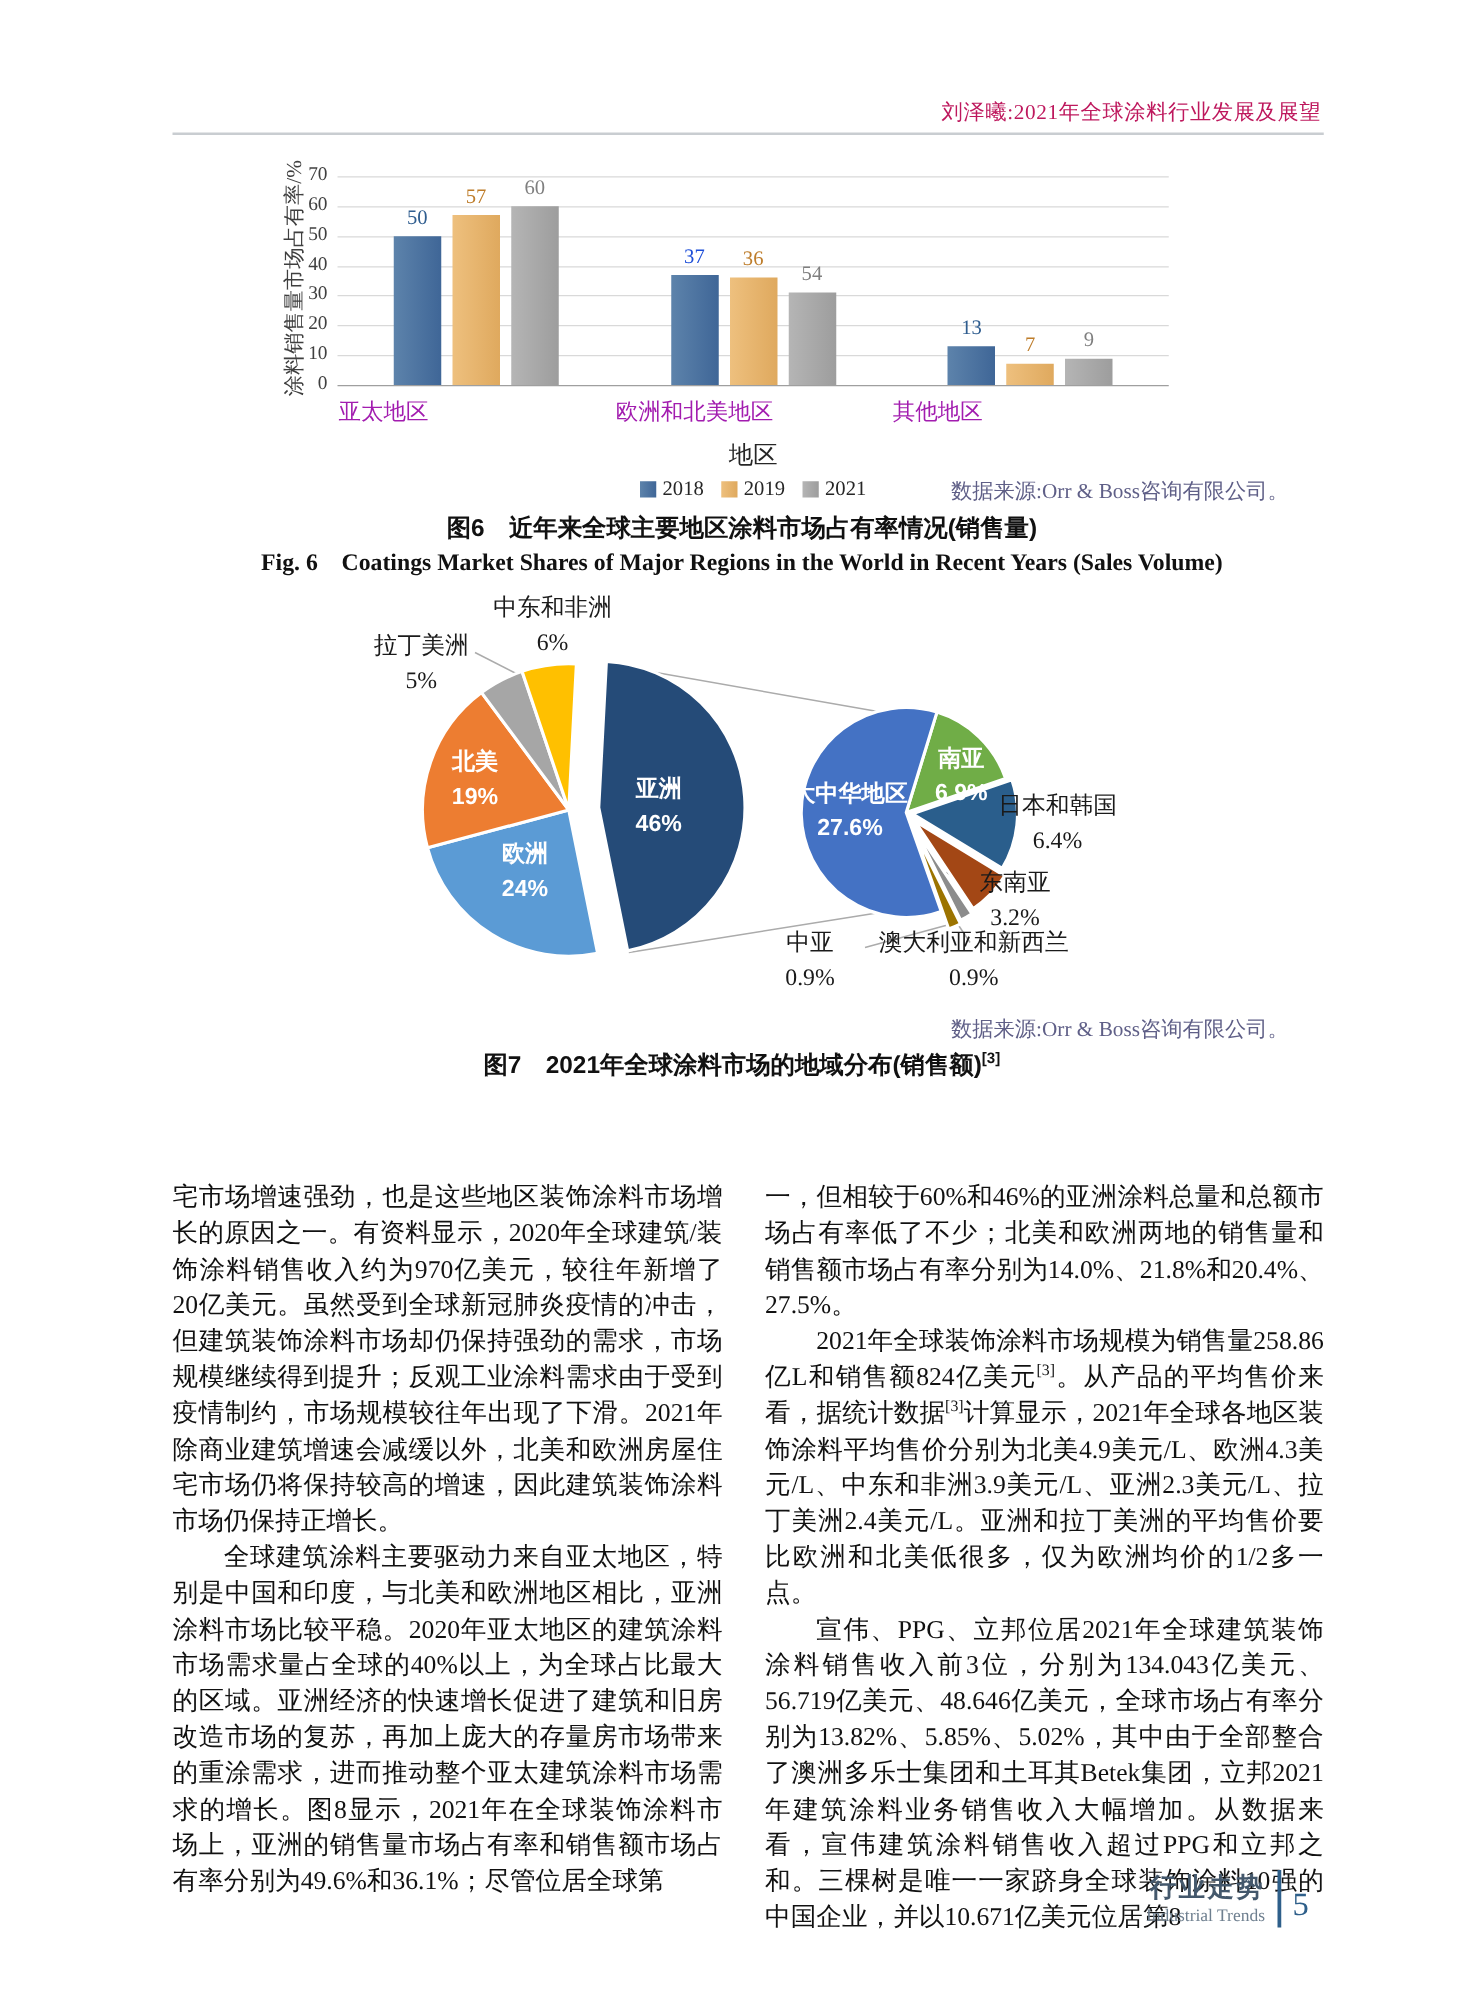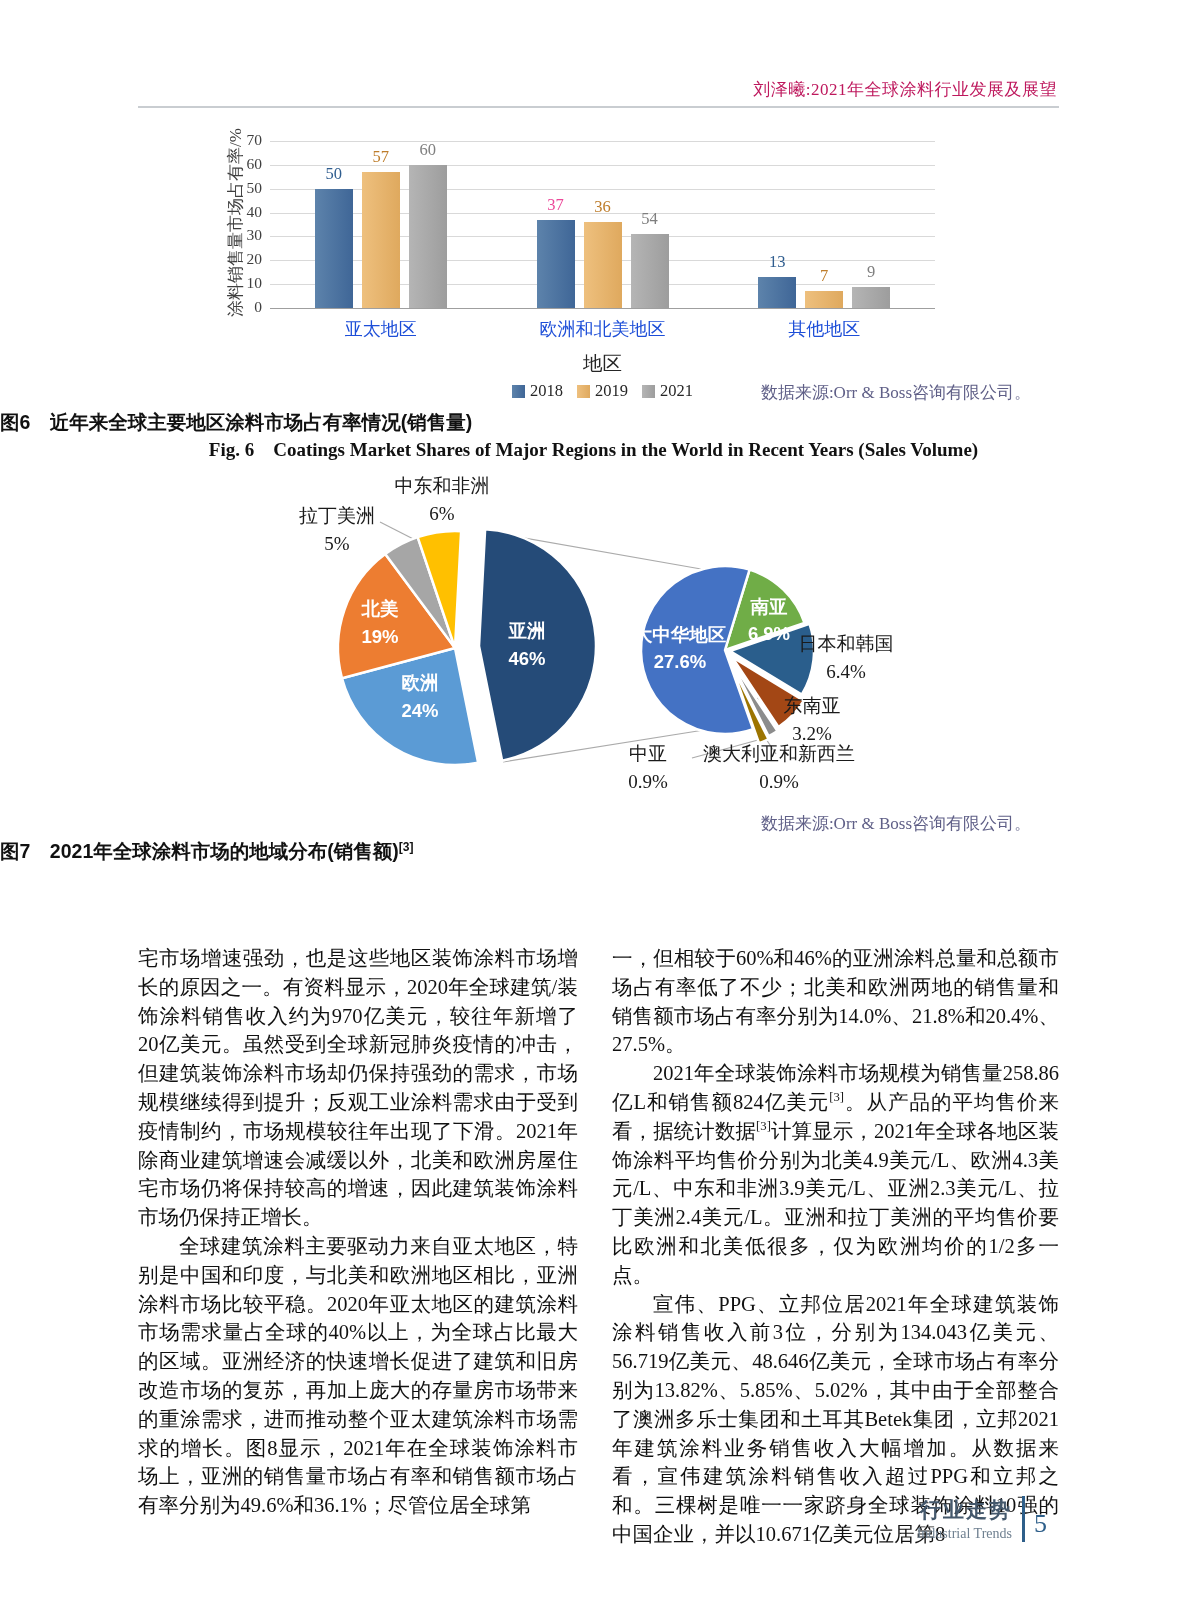--- a/index.html
+++ b/index.html
@@ -15,28 +15,28 @@
   
   .fig6{position:absolute;left:215px;top:131px;width:740px;height:260px;}
   .ytitle{position:absolute;left:-130px;top:80px;width:300px;text-align:center;
           transform:rotate(-90deg);font:17px var(--serif);color:#3f3f3f;}
   .plot{position:absolute;left:55px;top:10px;width:665px;height:167px;}
   .gridline{position:absolute;left:0;width:100%;height:1px;background:#d9d9d9;}
   .gridline.zero{background:#9f9f9f;}
   .ytick{position:absolute;width:40px;text-align:right;font:15.5px var(--serif);color:#3f3f3f;}
   .bar{position:absolute;}
   .bval{position:absolute;width:60px;text-align:center;font:16.5px var(--serif);}
-  .cat{position:absolute;width:220px;text-align:center;font:18px var(--serif);color:#1d4ed8;}
+  .cat{position:absolute;width:220px;font:18px var(--serif);color:#a21caf;}
   .xtitle{position:absolute;width:160px;text-align:center;font:19.5px var(--serif);color:#262626;}
   .legend{position:absolute;display:flex;justify-content:center;gap:14px;font:16.5px var(--serif);color:#262626;}
   .leg-item{display:flex;align-items:center;gap:5px;}
   .leg-sw{width:13px;height:13px;display:inline-block;}
   
   .source{position:absolute;right:156px;font:17px var(--serif);color:#5f5f87;text-align:right;}
-  .cap-cn{position:absolute;left:0;width:100%;text-align:left;font:bold 19.5px var(--sans);color:#111;}
+  .cap-cn{position:absolute;left:0;width:100%;text-align:center;font:bold 19.5px var(--sans);color:#111;}
   .cap-en{position:absolute;left:0;width:100%;text-align:center;font:bold 19px var(--serif);color:#111;}
   sup.ref{vertical-align:super;font-size:62%;line-height:0;}
   
   .fig7{position:absolute;left:280px;top:462px;}
   .pie-inner{fill:#ffffff;font:bold 18.5px var(--sans);text-anchor:middle;dominant-baseline:middle;}
   .pie-outer{fill:#1a1a1a;font:19px var(--serif);text-anchor:middle;dominant-baseline:middle;}
   .lead{stroke:#ababab;stroke-width:1.2;fill:none;}
   
   .col{position:absolute;top:944px;font:20.5px var(--serif);line-height:28.8px;
        text-align:justify;color:#111;}
@@ -71,21 +71,21 @@
         <div class="gridline" style="top: 47.7143px;"></div>
         <div class="gridline" style="top: 23.8571px;"></div>
         <div class="gridline" style="top: 0px;"></div>
         <div class="bar" style="left: 44.8333px; top: 47.7143px; width: 38px; height: 119.286px; background: linear-gradient(90deg, rgb(93, 131, 171), rgb(63, 102, 151));"></div>
         <div class="bval" style="left: 33.8333px; top: 22.7143px; color: rgb(47, 93, 143);">50</div>
         <div class="bar" style="left: 91.8333px; top: 31.0143px; width: 38px; height: 135.986px; background: linear-gradient(90deg, rgb(238, 192, 126), rgb(223, 169, 94));"></div>
         <div class="bval" style="left: 80.8333px; top: 6.01429px; color: rgb(190, 125, 43);">57</div>
         <div class="bar" style="left: 138.833px; top: 23.8571px; width: 38px; height: 143.143px; background: linear-gradient(90deg, rgb(181, 181, 181), rgb(157, 157, 157));"></div>
         <div class="bval" style="left: 127.833px; top: -1.14286px; color: rgb(127, 127, 127);">60</div>
         <div class="bar" style="left: 266.5px; top: 78.7286px; width: 38px; height: 88.2714px; background: linear-gradient(90deg, rgb(93, 131, 171), rgb(63, 102, 151));"></div>
-        <div class="bval" style="left: 255.5px; top: 53.7286px; color: #ec4899;">37</div>
+        <div class="bval" style="left: 255.5px; top: 53.7286px; color: #1d4ed8;">37</div>
         <div class="bar" style="left: 313.5px; top: 81.1143px; width: 38px; height: 85.8857px; background: linear-gradient(90deg, rgb(238, 192, 126), rgb(223, 169, 94));"></div>
         <div class="bval" style="left: 302.5px; top: 56.1143px; color: rgb(190, 125, 43);">36</div>
         <div class="bar" style="left: 360.5px; top: 93.0429px; width: 38px; height: 73.9571px; background: linear-gradient(90deg, rgb(181, 181, 181), rgb(157, 157, 157));"></div>
         <div class="bval" style="left: 349.5px; top: 68.0429px; color: rgb(127, 127, 127);">54</div>
         <div class="bar" style="left: 488.167px; top: 135.986px; width: 38px; height: 31.0143px; background: linear-gradient(90deg, rgb(93, 131, 171), rgb(63, 102, 151));"></div>
         <div class="bval" style="left: 477.167px; top: 110.986px; color: rgb(47, 93, 143);">13</div>
         <div class="bar" style="left: 535.167px; top: 150.3px; width: 38px; height: 16.7px; background: linear-gradient(90deg, rgb(238, 192, 126), rgb(223, 169, 94));"></div>
         <div class="bval" style="left: 524.167px; top: 125.3px; color: rgb(190, 125, 43);">7</div>
         <div class="bar" style="left: 582.167px; top: 145.529px; width: 38px; height: 21.4714px; background: linear-gradient(90deg, rgb(181, 181, 181), rgb(157, 157, 157));"></div>
         <div class="bval" style="left: 571.167px; top: 120.529px; color: rgb(127, 127, 127);">9</div>

